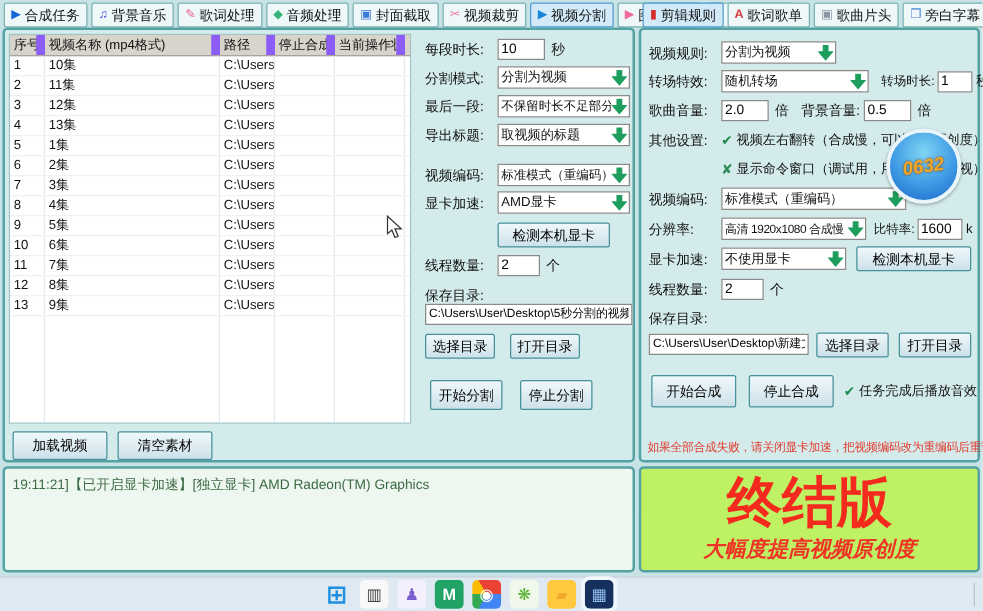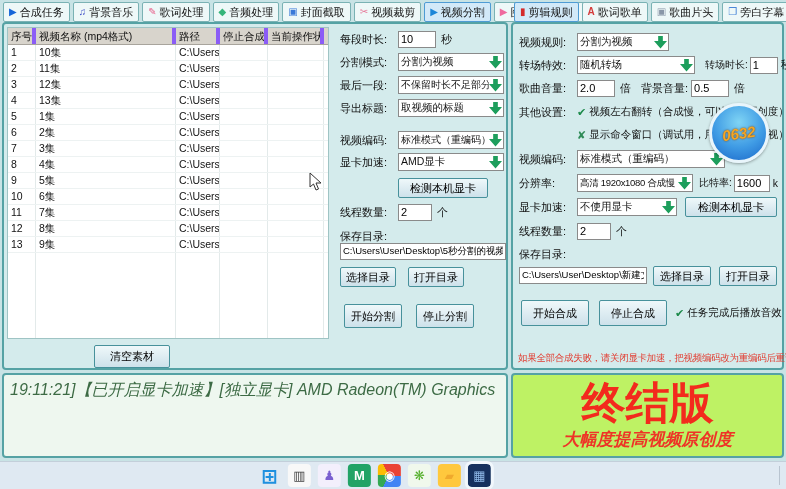--- a/index.html
+++ b/index.html
@@ -20,21 +20,21 @@
   .panel{position:absolute;border:2px solid #55a2a4;border-radius:4px;background:#d4ebec;box-sizing:border-box;}
   #panel-left{left:2px;top:22px;width:506px;height:348px;}
   #panel-right{left:511px;top:22px;width:273px;height:348px;}
   #panel-log{left:2px;top:373px;width:506px;height:85px;background:#eef7ef;}
   #panel-promo{left:511px;top:373px;width:273px;height:85px;background:#bef264;display:flex;flex-direction:column;align-items:center;justify-content:center;}
 
   
   #table{position:absolute;left:3px;top:3px;width:322px;height:312px;background:#fff;
          border:1px solid #9fc4c4;display:flex;flex-direction:column;overflow:hidden;box-sizing:border-box;}
   .thead{display:flex;background:#d8d4cc;height:16px;line-height:16px;border-bottom:1px solid #a8a49c;flex:none;}
-  .th{border-right:4px solid #8b5cf6;padding:0 3px;overflow:hidden;white-space:nowrap;font-size:10.5px;box-sizing:border-box;}
+  .th{border-right:7px solid #8b5cf6;padding:0 3px;overflow:hidden;white-space:nowrap;font-size:10.5px;box-sizing:border-box;}
   .tr{display:flex;height:15px;line-height:15px;border-bottom:1px solid #edf2f2;flex:none;}
   .td{border-right:1px solid #e3eaea;padding:0 3px;overflow:hidden;white-space:nowrap;font-size:10.5px;box-sizing:border-box;}
   .c0{width:28px;flex:none;}
   .c1{width:140px;flex:none;}
   .c2{width:44px;flex:none;}
   .c3{width:48px;flex:none;}
   .c4{width:56px;flex:none;}
   .c5{flex:1;border-right:none;}
   .tfill{flex:1;display:flex;}
   .tfill .td{height:auto;}
@@ -49,21 +49,21 @@
             clip-path:polygon(32% 0,68% 0,68% 42%,100% 42%,50% 100%,0 42%,32% 42%);}
   .lbl{width:58px;flex:none;font-size:11px;white-space:nowrap;}
   .unit{margin-left:5px;font-size:11px;}
   .check{font-size:11px;font-weight:bold;color:#1c8a4a;margin-right:3px;}
   .chktxt{font-size:10.5px;white-space:nowrap;}
 
   .mrow{position:absolute;left:336px;display:flex;align-items:center;height:18px;}
   .rrow{position:absolute;display:flex;align-items:center;height:18px;}
 
   
-  #log-text{position:absolute;left:6px;top:5px;font-size:16px;color:#3d6b45;white-space:nowrap;font-style:italic;}
+  #log-text{position:absolute;left:6px;top:5px;font-size:11px;color:#3d6b45;white-space:nowrap;}
   #promo-title{font-size:44px;font-weight:bold;color:#f32a1d;line-height:1.05;}
   #promo-sub{font-size:17px;font-weight:bold;color:#ee3427;margin-top:2px;font-style:italic;}
   #warning{position:absolute;left:5px;top:328px;font-size:9.5px;color:#e23c30;white-space:nowrap;letter-spacing:-0.3px;}
 
   
   #badge{position:absolute;left:709px;top:103px;width:54px;height:54px;border-radius:50%;
          background:radial-gradient(circle at 50% 30%,#7fd4f4 0%,#3e9ae4 55%,#1a66c8 100%);
          border:3px solid #e9f5fb;box-shadow:0 1px 3px rgba(0,0,0,.35);display:flex;align-items:center;justify-content:center;}
   #badge span{color:#f5a623;font-weight:bold;font-style:italic;font-size:15px;text-shadow:0 0 2px #7a3c00;transform:rotate(-8deg);}
 
@@ -262,20 +262,21 @@
       <div class="tfill">
         <div class="td c0"></div>
           <div class="td c1"></div>
           <div class="td c2"></div>
         <div class="td c3"></div>
           <div class="td c4"></div>
           <div class="td c5"></div>
       </div>
     </div>
 
+    <div class="btn" style="position:absolute;left:6px;top:321px;width:76px;height:23px;">加载视频</div>
     <div class="btn" style="position:absolute;left:90px;top:321px;width:76px;height:23px;">清空素材</div>
 
     <div class="mrow" style="top:6px;">
       <span class="lbl">每段时长:</span>
       <input class="inp" style="width: 38px;" value="10">
       <span class="unit">秒</span>
     </div>
     <div class="mrow" style="top:29px;">
       <span class="lbl">分割模式:</span>
       <div class="dd" style="width:106px;">

